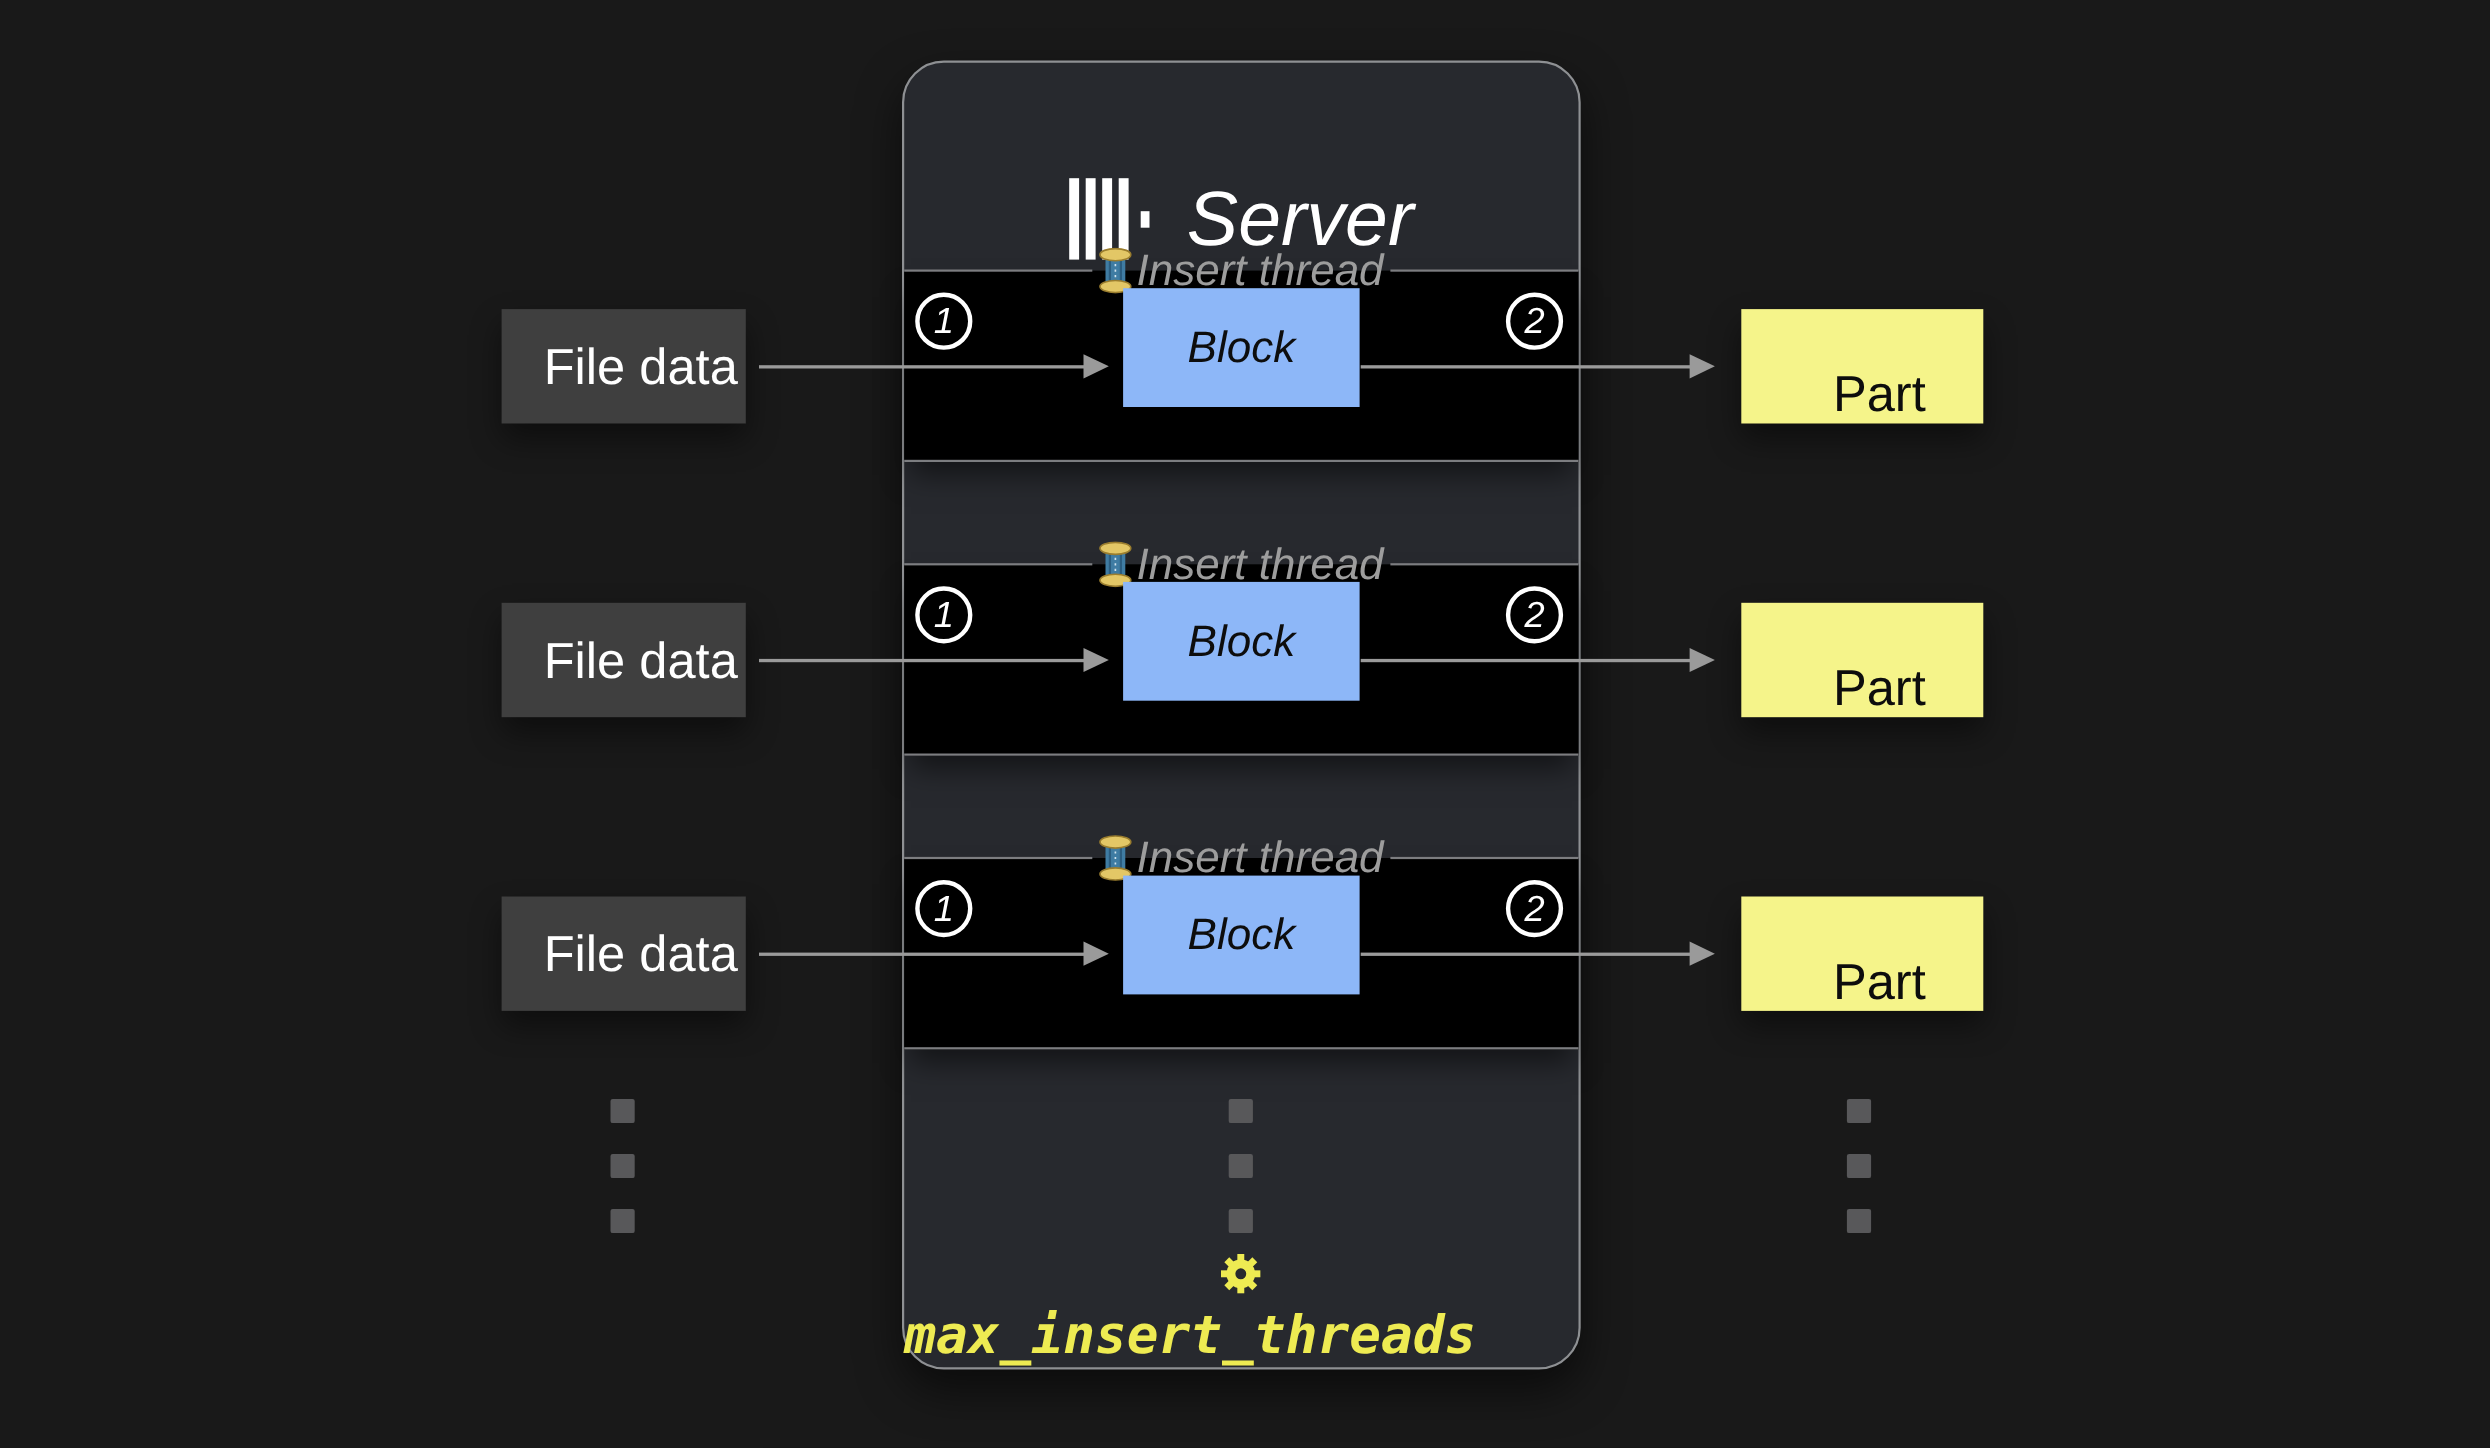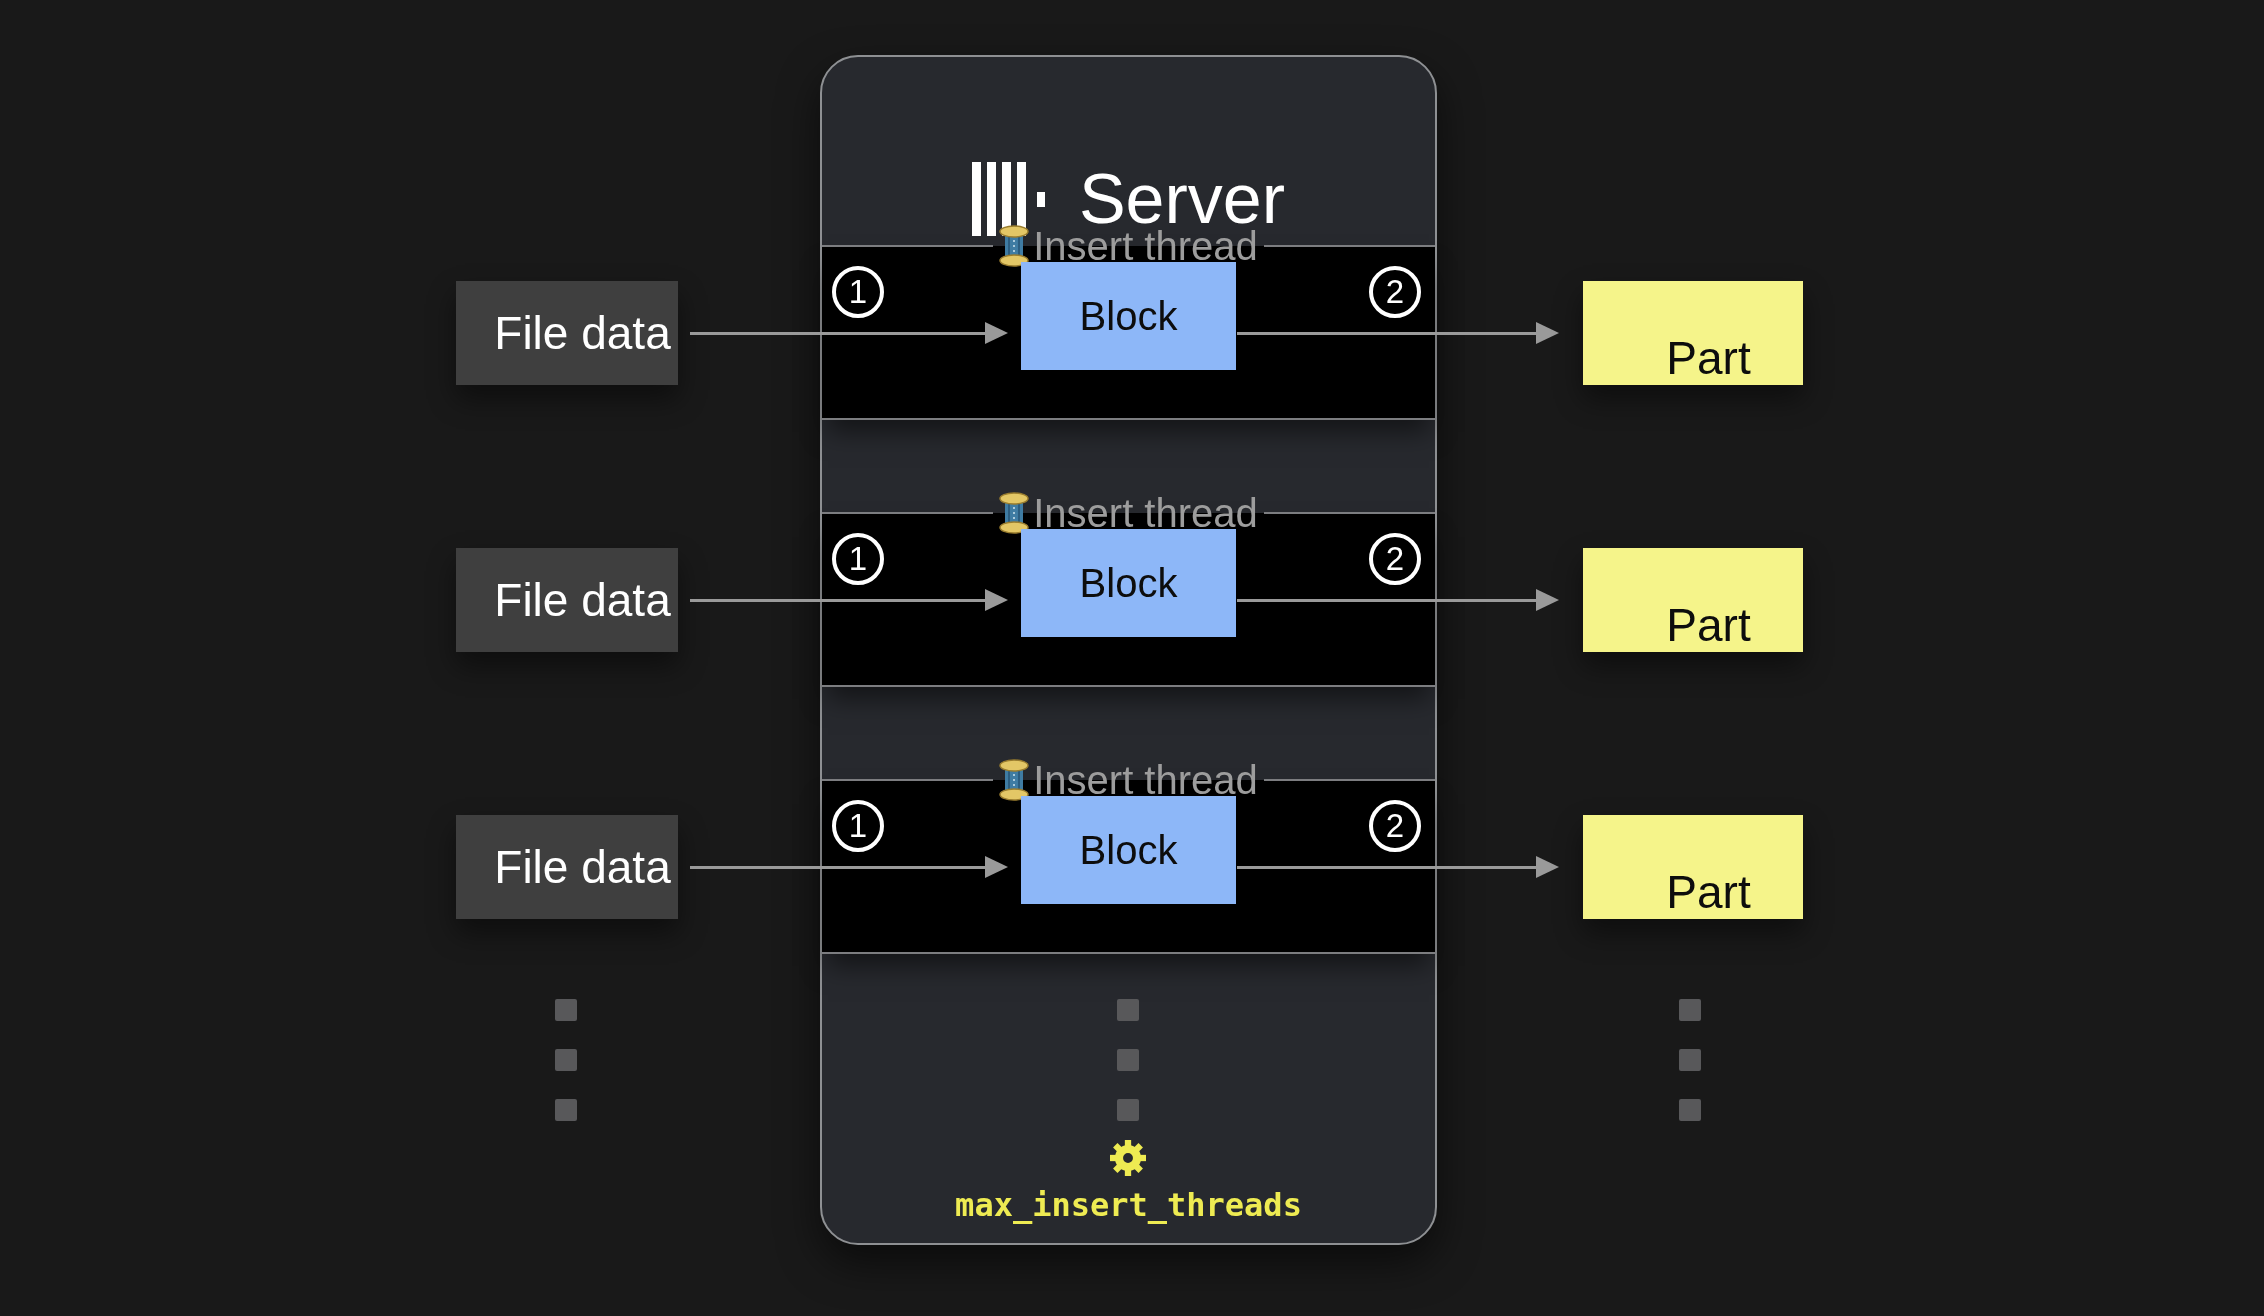--- a/index.html
+++ b/index.html
@@ -54,20 +54,21 @@
     border-left:23px solid var(--arrow);
   }
 
   
   .server{
     position:absolute;left:820px;top:55px;width:617px;height:1190px;
     background:var(--server-bg);
     border:2px solid var(--server-border);
     border-radius:38px;
     box-shadow:0 18px 40px rgba(0,0,0,.55);
+    font-style:italic;
   }
   .server-header{
     position:absolute;top:0;left:0;width:100%;height:191px;
     display:flex;justify-content:center;align-items:flex-end;
     padding-bottom:12px;gap:34px;
   }
   .ch-logo{display:flex;align-items:center;gap:6px;height:74px;}
   .ch-bar{width:9px;height:74px;background:var(--text-light);}
   .ch-dot{width:8px;height:15px;background:var(--text-light);margin-left:5px;}
   .server-title{font-size:70px;line-height:74px;color:var(--text-light);}
@@ -108,23 +109,23 @@
   
   .dot{
     position:absolute;width:22px;height:22px;border-radius:2px;
     background:var(--dot);
   }
 
   
   .gear{position:absolute;left:288px;top:1083px;width:36px;height:36px;color:var(--accent-yellow);}
   .setting-label{
     position:absolute;left:0;top:1129px;width:100%;
-    text-align:center;
+    text-align:left;
     font-family:"DejaVu Sans Mono",monospace;
-    font-size:32px;font-weight:600;
+    font-size:48px;font-weight:600;
     color:var(--accent-yellow);
   }
 </style>
 </head>
 <body>
 
 <svg width="0" height="0" style="position:absolute">
   <defs>
     <g id="spool-shape">
       <rect x="6" y="6" width="18" height="30" fill="#3f7ca3"></rect>

